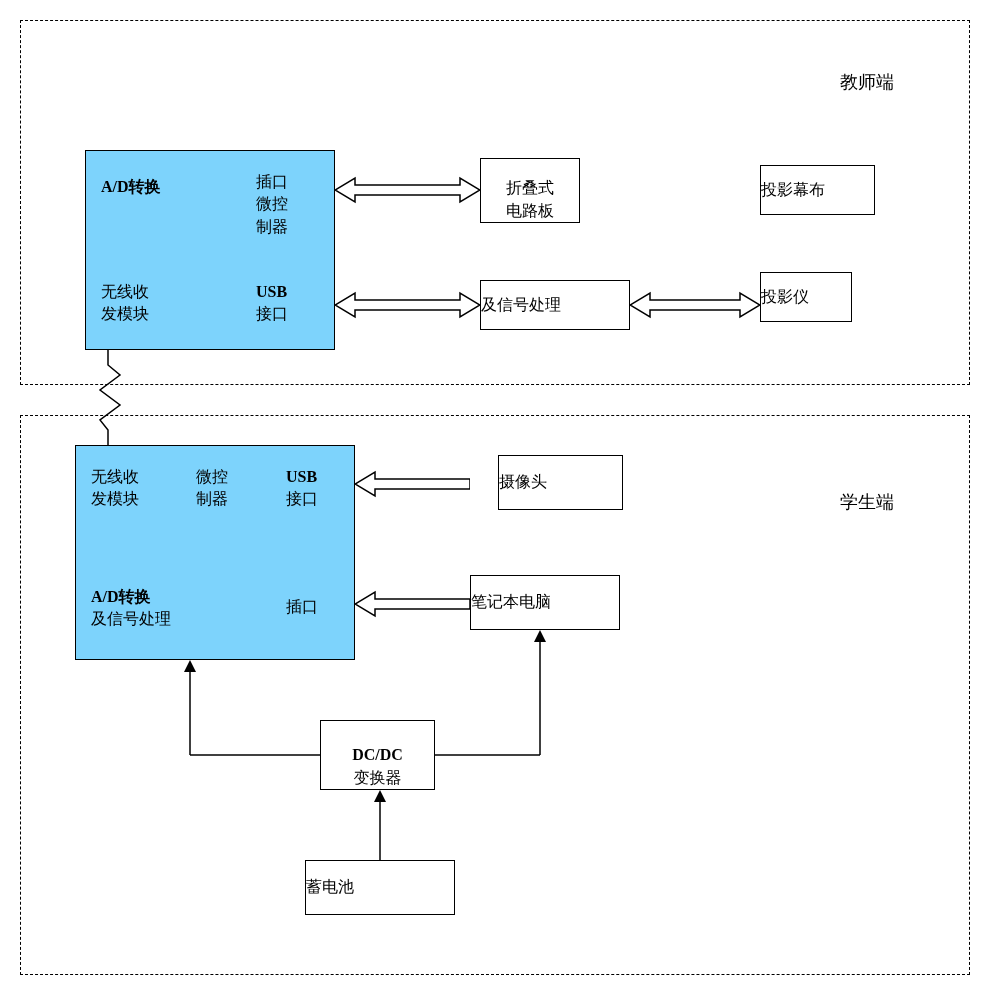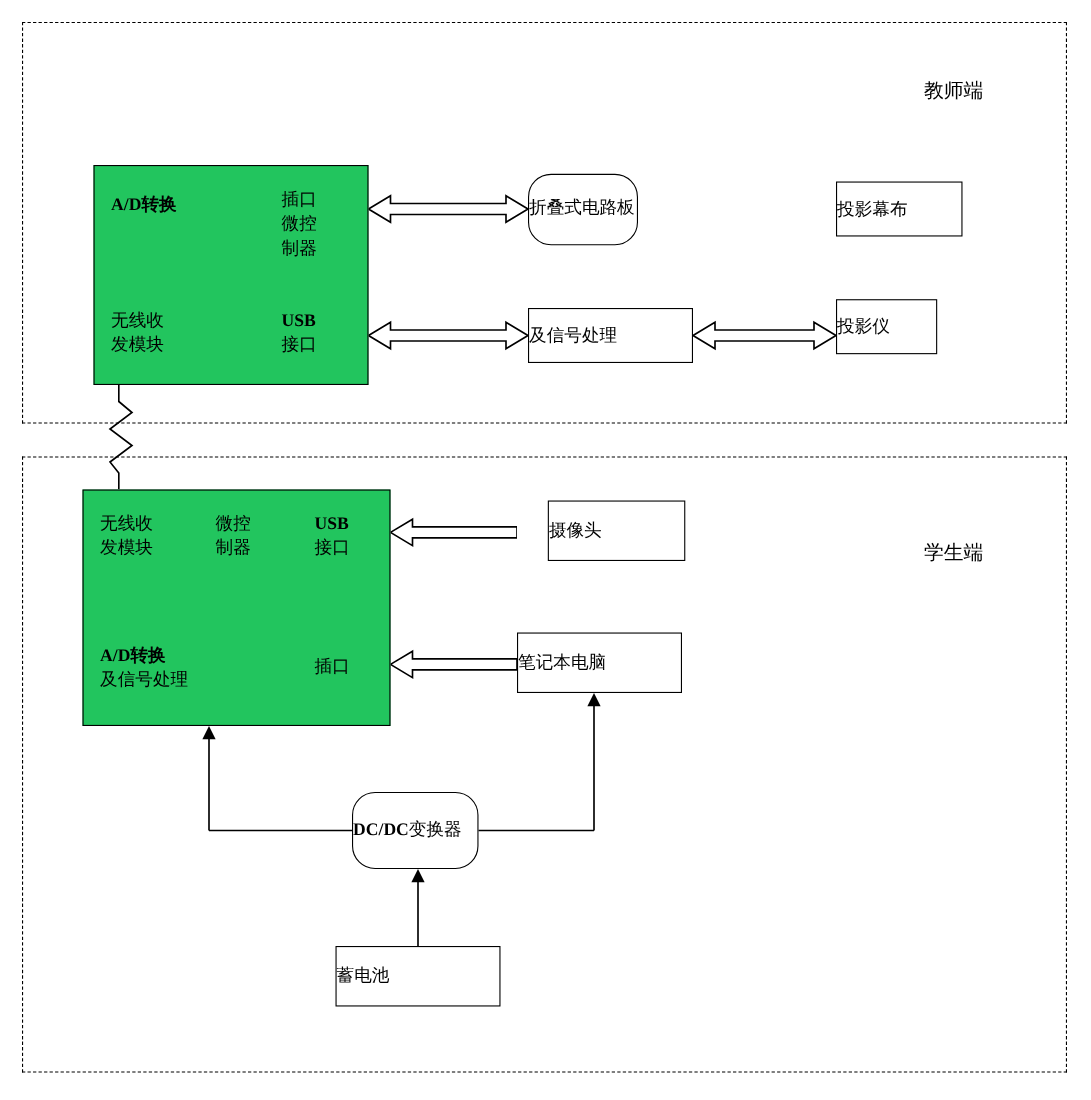--- a/index.html
+++ b/index.html
@@ -20,29 +20,28 @@
     display: flex;
     align-items: center;
     justify-content: flex-start;
     text-align: center;
   }
   .dashed-box {
     border: 1.5px dashed #000;
   }
   .multi-line {
     display: flex;
-    flex-direction: row;
+    flex-direction: column;
     align-items: center;
-    justify-content: flex-start;
+    justify-content: flex-end;
     line-height: 1.4;
-    border-radius: 21px;
   }
   .module-box {
     border: 1.5px solid #000;
-    background: #22c55e;
+    background: #7dd3fc;
     position: absolute;
     padding-left: 12px;
   }
   .label-in-module {
     position: absolute;
     line-height: 1.4;
   }
   .bold { font-weight: bold; }
 </style>
 </head>

